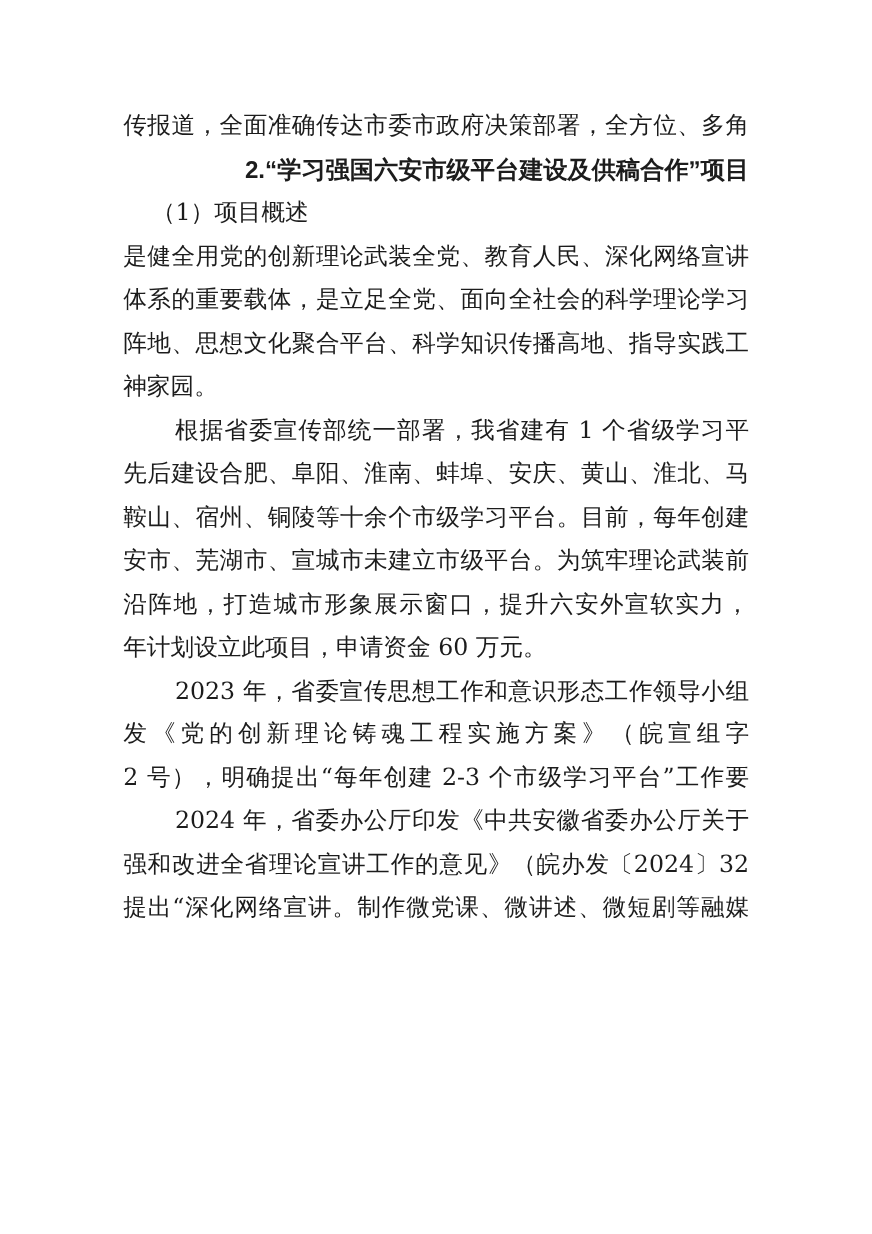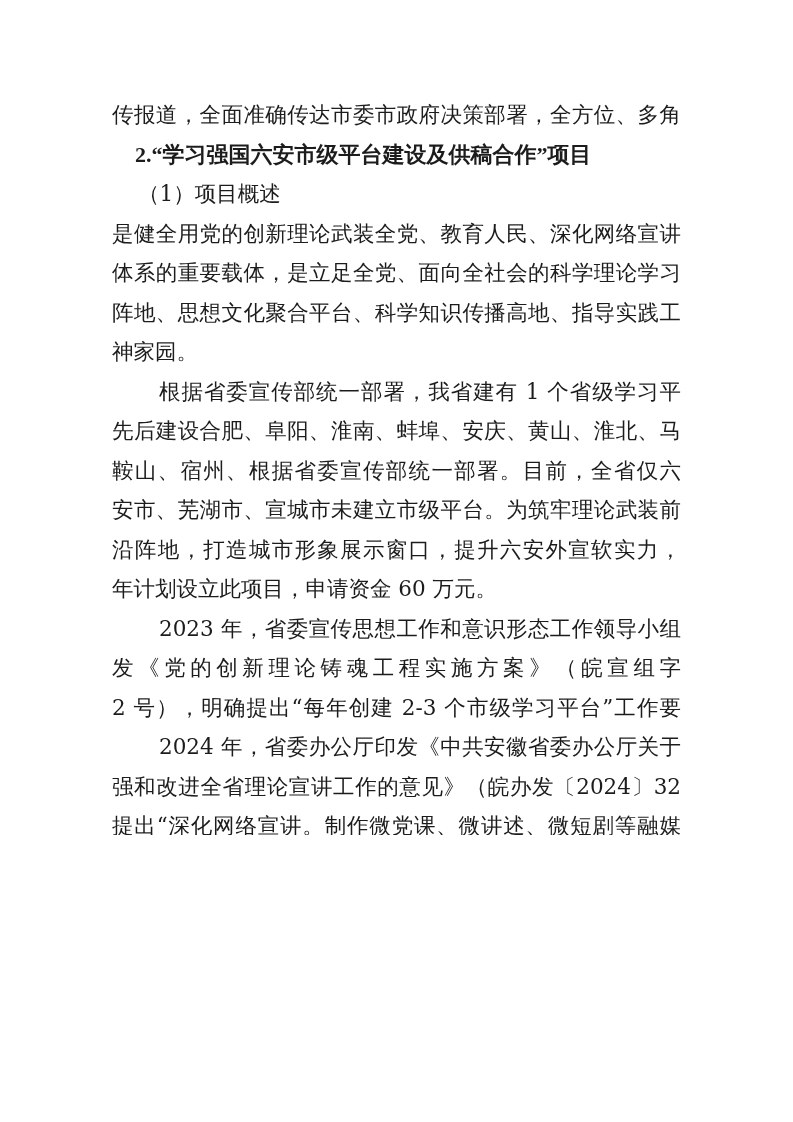--- a/index.html
+++ b/index.html
@@ -27,24 +27,25 @@
   .line {
     height: 39.5px;
     overflow: hidden;
   }
   
   .j {
     text-align: justify;
     text-align-last: justify;
   }
   .heading {
-    font-family: Liberation Serif, serif;
+    font-family: Liberation Sans, sans-serif;
     font-weight: bold;
     font-size: 22px;
     padding-left: 23px;
+    text-align: right;
   }
   .sub {
     padding-left: 26px;
   }
   .ind {
     padding-left: 47px;
   }
   .footer-page {
     position: absolute;
     top: 1026px;
@@ -62,21 +63,21 @@
   <div class="content">
       <div class="line j">传报道，全面准确传达市委市政府决策部署，全方位、多角</div>
       <div class="line heading">2.“学习强国六安市级平台建设及供稿合作”项目</div>
       <div class="line sub">（1）项目概述</div>
       <div class="line j">是健全用党的创新理论武装全党、教育人民、深化网络宣讲</div>
       <div class="line j">体系的重要载体，是立足全党、面向全社会的科学理论学习</div>
       <div class="line j">阵地、思想文化聚合平台、科学知识传播高地、指导实践工作</div>
       <div class="line">神家园。</div>
       <div class="line j ind">根据省委宣传部统一部署，我省建有 1 个省级学习平台，</div>
       <div class="line j">先后建设合肥、阜阳、淮南、蚌埠、安庆、黄山、淮北、马</div>
-      <div class="line j">鞍山、宿州、根据省委宣传部统一部署。目前，全省仅六</div>
+      <div class="line j">鞍山、宿州、铜陵等十余个市级学习平台。目前，每年创建</div>
       <div class="line j">安市、芜湖市、宣城市未建立市级平台。为筑牢理论武装前</div>
       <div class="line j">沿阵地，打造城市形象展示窗口，提升六安外宣软实力，2026</div>
       <div class="line">年计划设立此项目，申请资金 60 万元。</div>
       <div class="line j ind">2023 年，省委宣传思想工作和意识形态工作领导小组印</div>
       <div class="line j">发《党的创新理论铸魂工程实施方案》（皖宣组字〔2023〕</div>
       <div class="line j">2 号），明确提出“每年创建 2-3 个市级学习平台”工作要求。</div>
       <div class="line j ind">2024 年，省委办公厅印发《中共安徽省委办公厅关于加</div>
       <div class="line j">强和改进全省理论宣讲工作的意见》（皖办发〔2024〕32 号），</div>
       <div class="line j">提出“深化网络宣讲。制作微党课、微讲述、微短剧等融媒产</div>
     </div>

